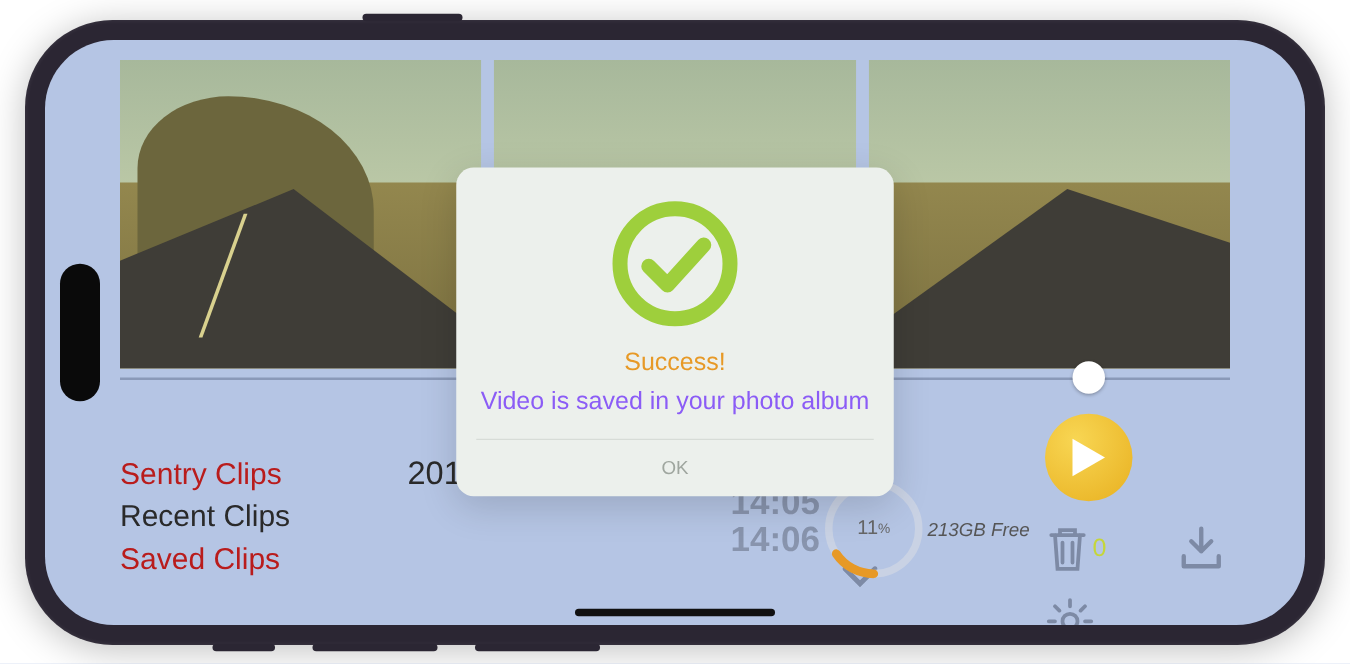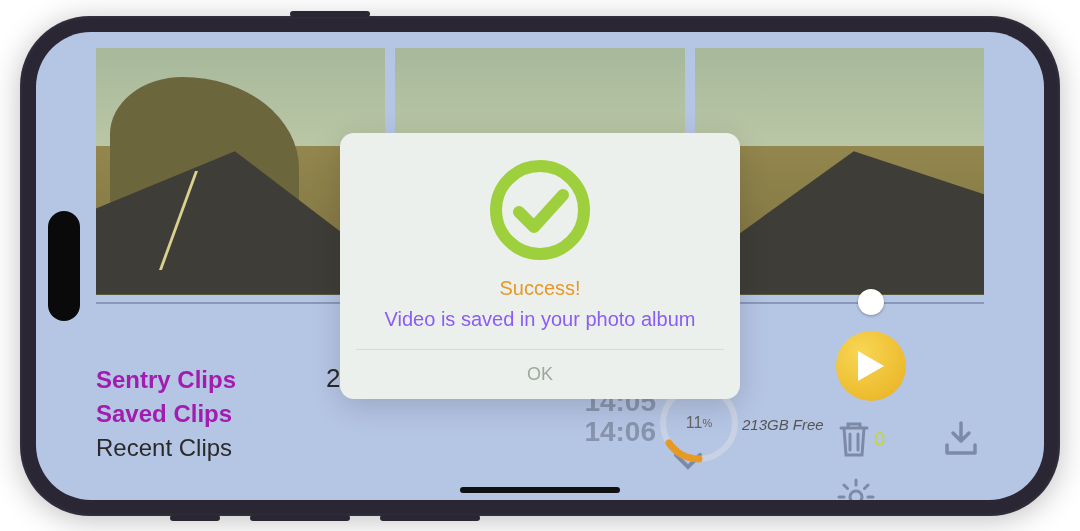--- a/index.html
+++ b/index.html
@@ -18,42 +18,42 @@
     .thumb.m .road { clip-path:polygon(0 60%,50% 5%,100% 55%,100% 100%,0 100%); }
     .hill { position:absolute; top:12%; left:5%; width:65%; height:60%; background:#6c663d; border-radius:50% 80% 0 0; }
     .lane { position:absolute; bottom:10%; left:28%; width:3px; height:40%; background:#d9d18e; transform:skewX(-20deg); }
     
     .timeline { position:absolute; top:263px; left:60px; right:60px; height:14px; }
     .tl-line { position:absolute; top:50%; left:0; right:0; height:2px; background:#8a99b8; }
     .tl-knob { position:absolute; right:100px; top:-6px; width:26px; height:26px; background:#fff; border-radius:50%; box-shadow:0 1px 3px rgba(0,0,0,.3); }
     
     .panel { position:absolute; bottom:0; left:60px; right:60px; top:295px; display:flex; }
     .categories { width:230px; padding-top:36px; }
-    .cat { color:#a21caf; font-size:24px; line-height:34px; white-space:nowrap;font-weight:bold; }
+    .cat { color:#b91c1c; font-size:24px; line-height:34px; white-space:nowrap; }
     .cat.active { color:#2a2a2a; font-weight:500; }
     .dates { width:210px; padding-top:36px; }
     .date { color:#2a2a2a; font-size:26px; }
     .times { width:120px; padding-top:60px; text-align:right; }
     .time { color:#8894ad; font-size:28px; line-height:30px;font-weight:bold; }
     .chev { margin:6px 0 0 138px; }
     .storage-wrap { width:170px; position:relative; padding-top:20px; display:flex; flex-direction:row; align-items:center; }
     .storage-circle { width:86px; height:86px; position:relative; }
     .storage-pct { position:absolute; inset:0; display:flex; align-items:center; justify-content:center; font-size:16px; color:#666; }
     .storage-text { font-size:15px; color:#555; margin-top:2px;font-style:italic; }
     .controls { flex:1; display:flex; flex-wrap:wrap; gap:18px 40px; align-content:center; justify-content:flex-start; padding-left:10px; padding-top:22px; }
     .playbtn { width:70px; height:70px; border-radius:50%; background:radial-gradient(circle at 35% 30%,#f8d653,#e8b020); display:flex; align-items:center; justify-content:center; }
     .trash-wrap { display:flex; align-items:center; }
     .trash-count { color:#c5d63a; font-size:20px; margin-left:2px; }
     .icon-btn { color:#7d8aa5; }
     
     .dialog-backdrop { position:absolute; inset:0; display:flex; align-items:center; justify-content:center; z-index:20; }
-    .dialog { width:400px; background:#ecf0ec; border-radius:14px; text-align:center; padding:22px 16px 0; box-shadow:0 8px 30px rgba(0,0,0,.15); }
+    .dialog { width:350px; background:#ecf0ec; border-radius:14px; text-align:center; padding:22px 16px 0; box-shadow:0 8px 30px rgba(0,0,0,.15); }
     .dlg-title { color:#e79926; font-size:20px; margin-top:8px; }
     .dlg-msg { color:#8b5cf6; font-size:20px; margin-top:8px; }
-    .dlg-ok { border-top:1px solid #d7dcd7; color:#9fa69f; font-size:18px; padding:14px 0; margin-top:18px; cursor:pointer; }
+    .dlg-ok { border-top:1px solid #d7dcd7; color:#9fa69f; font-size:15px; padding:14px 0; margin-top:18px; cursor:pointer; }
     .home-ind { position:absolute; bottom:7px; left:50%; transform:translateX(-50%); width:160px; height:6px; background:#111; border-radius:4px; z-index:25; }
     .side-btn { position:absolute; background:#2b2633; border-radius:4px; }
     .sb1 { top:-5px; left:270px; width:80px; height:6px; }
     .sb2 { bottom:-5px; left:150px; width:50px; height:6px; }
     .sb3 { bottom:-5px; left:230px; width:100px; height:6px; }
     .sb4 { bottom:-5px; left:360px; width:100px; height:6px; }
   </style>
 </head>
 <body>
 
@@ -88,22 +88,22 @@
       </div>
 
       <div class="timeline">
         <div class="tl-line"></div>
         <div class="tl-knob"></div>
       </div>
 
       <div class="panel">
         <div class="categories">
           <div class="cat">Sentry Clips</div>
+          <div class="cat active">Recent Clips</div>
           <div class="cat">Saved Clips</div>
-          <div class="cat active">Recent Clips</div>
         </div>
         <div class="dates">
           <div class="date">2019</div>
         </div>
         <div class="times">
           <div class="time">14:05</div>
           <div class="time">14:06</div>
           <svg class="chev icon-btn" width="28" height="18" viewBox="0 0 28 18">
               <path d="M2 2 L14 14 L26 2" stroke="#7d8aa5" stroke-width="4" fill="none" stroke-linecap="round"></path>
             </svg>

